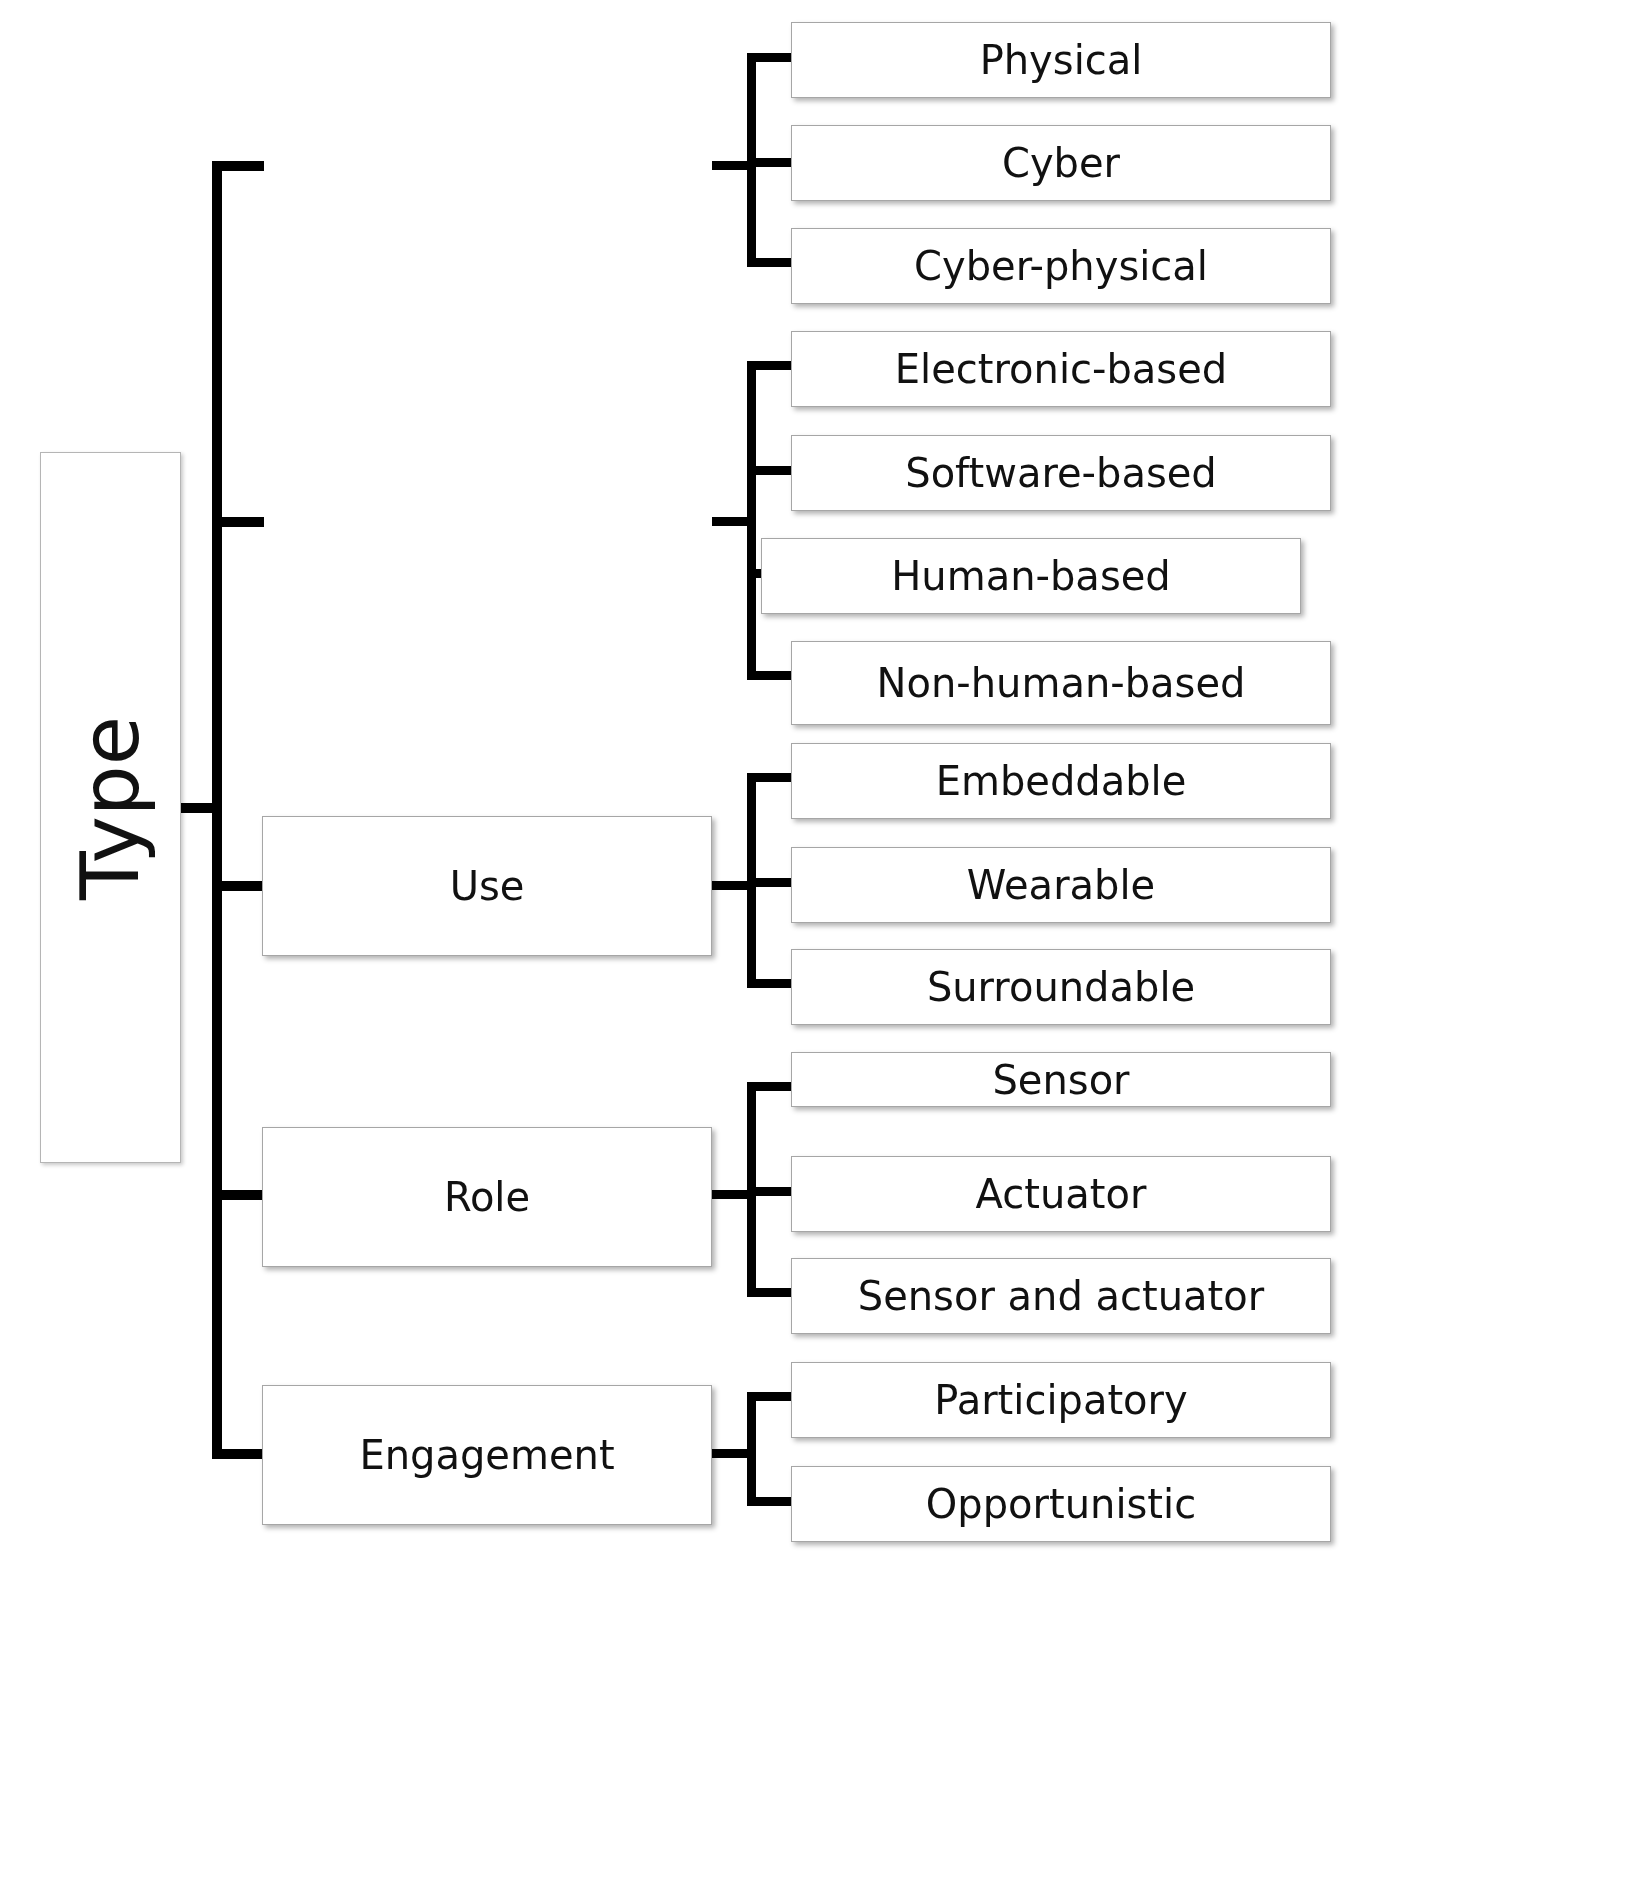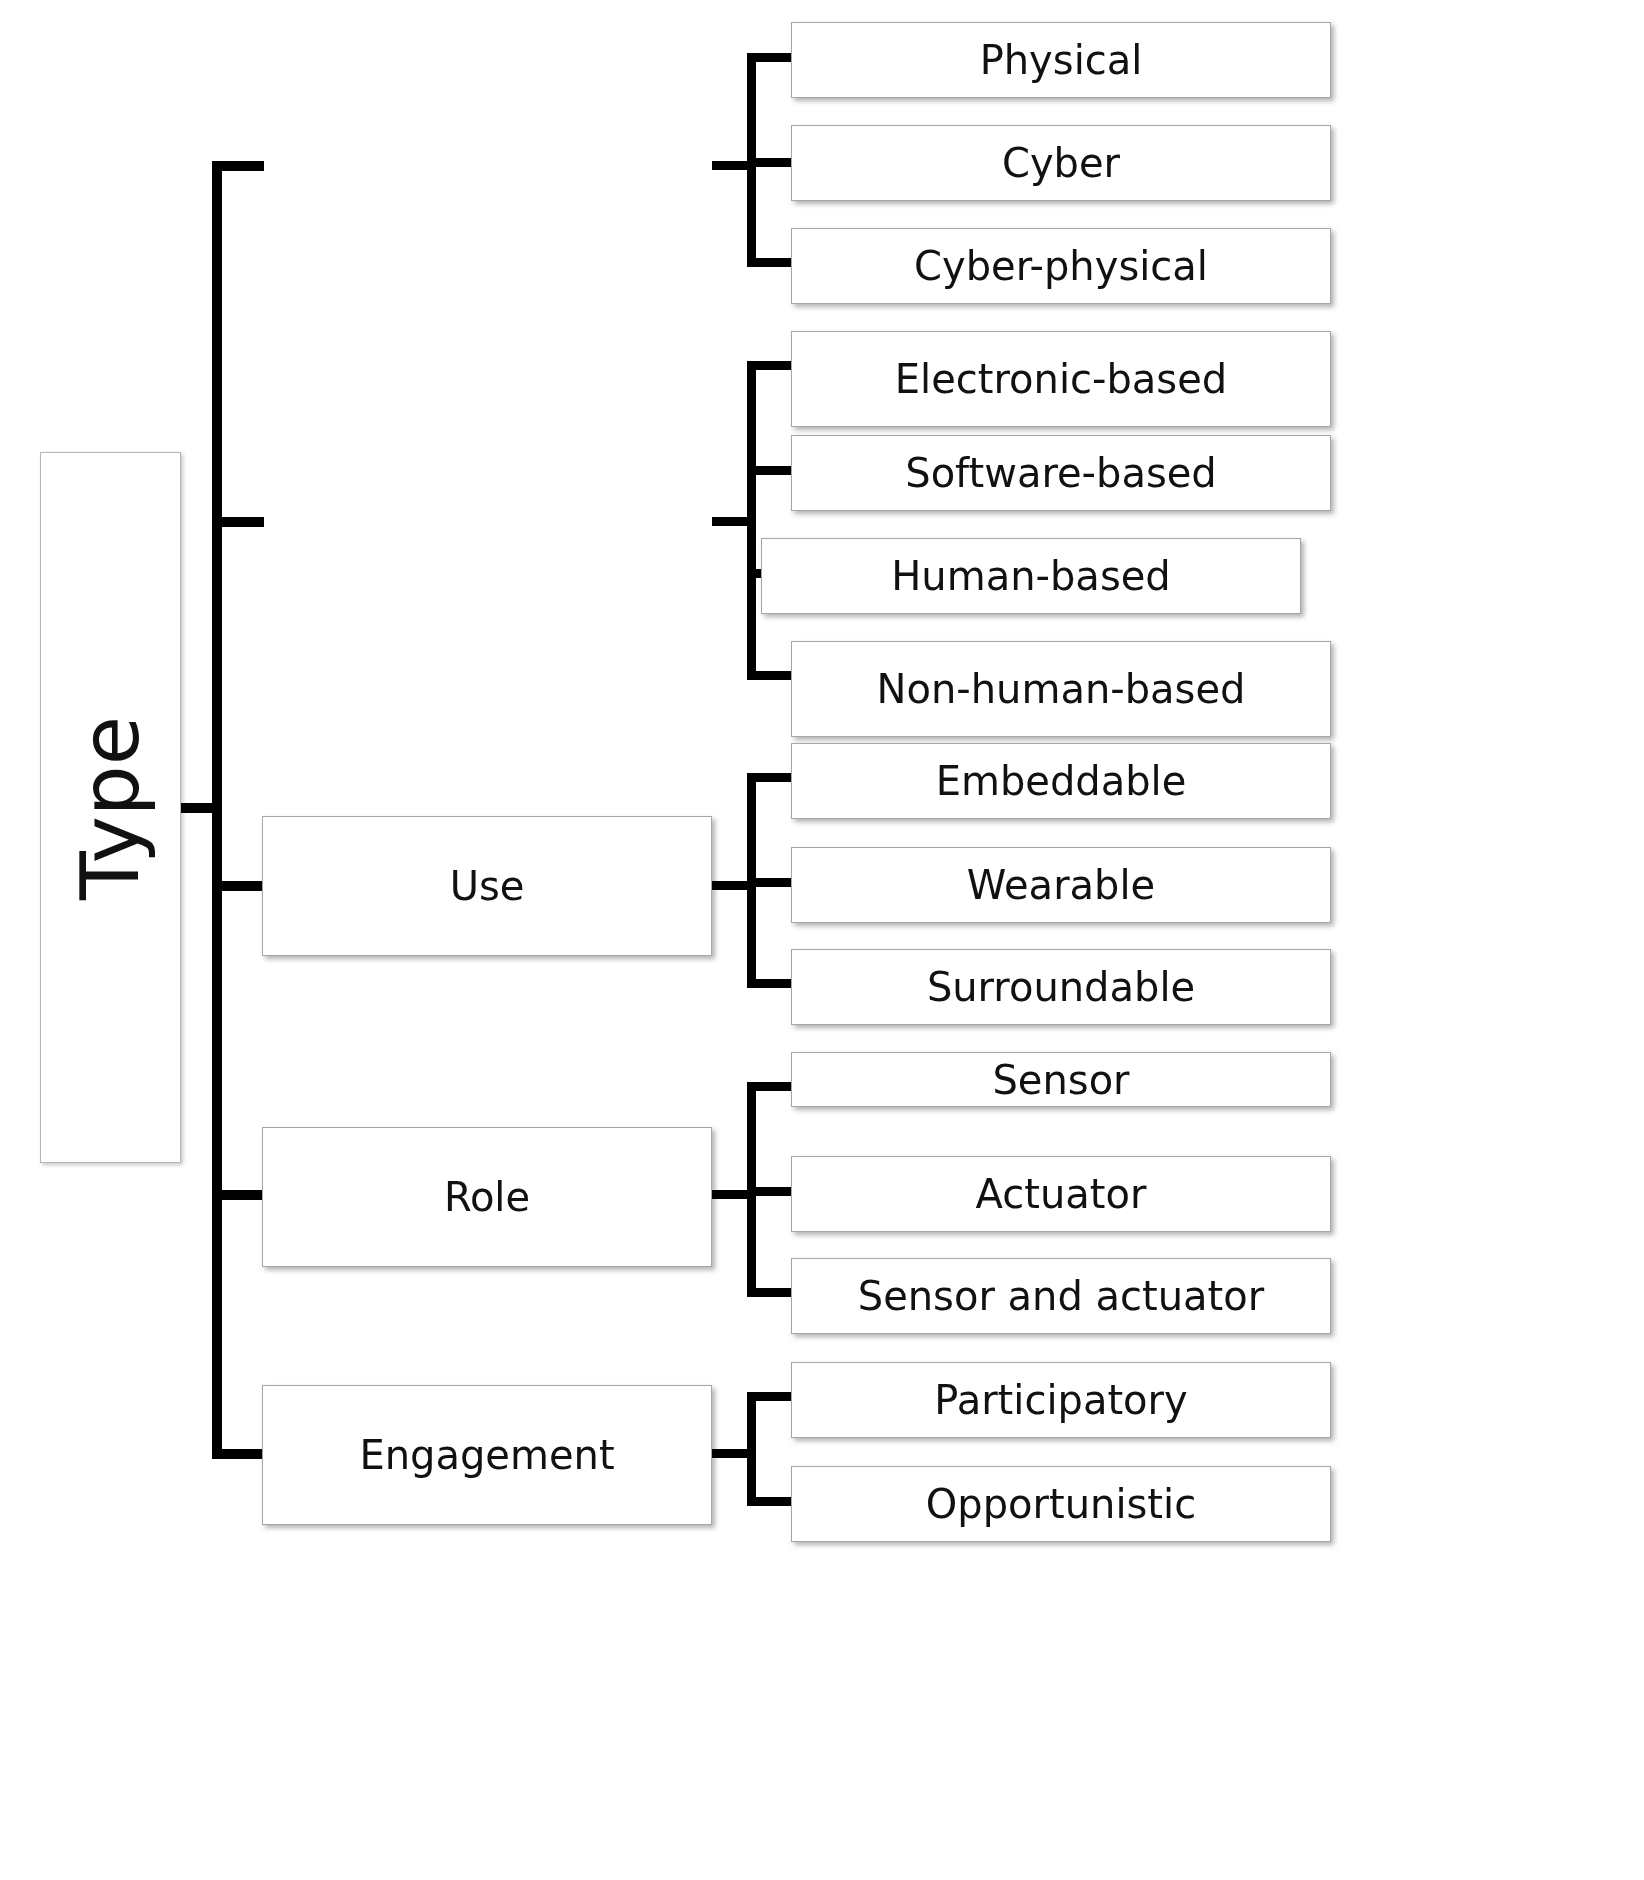--- a/index.html
+++ b/index.html
@@ -84,36 +84,36 @@
   <div class="line hline-thin" style="left:747px; top:258px; width:46px; height:9px;"></div>
   <div class="box" style="left:791px; top:228px; width:540px; height:76px;">
     <span class="leaf-label">Cyber-physical</span>
   </div>
 
   <div class="line hline" style="left:222px; top:517px; width:42px; height:10px;"></div>
   <div class="line hline-thin" style="left:712px; top:517px; width:44px; height:9px;"></div>
   <div class="line vline-thin" style="left:747px; top:365px; width:9px; height:315px;"></div>
 
   <div class="line hline-thin" style="left:747px; top:361px; width:46px; height:9px;"></div>
-  <div class="box" style="left:791px; top:331px; width:540px; height:96px;">
+  <div class="box" style="left:791px; top:331px; width:540px; height:76px;">
     <span class="leaf-label">Electronic-based</span>
   </div>
 
   <div class="line hline-thin" style="left:747px; top:466px; width:46px; height:9px;"></div>
   <div class="box" style="left:791px; top:435px; width:540px; height:76px;">
     <span class="leaf-label">Software-based</span>
   </div>
 
   <div class="line hline-thin" style="left:747px; top:569px; width:46px; height:9px;"></div>
   <div class="box" style="left:761px; top:538px; width:540px; height:76px;">
     <span class="leaf-label">Human-based</span>
   </div>
 
   <div class="line hline-thin" style="left:747px; top:671px; width:46px; height:9px;"></div>
-  <div class="box" style="left:791px; top:641px; width:540px; height:96px;">
+  <div class="box" style="left:791px; top:641px; width:540px; height:84px;">
     <span class="leaf-label">Non-human-based</span>
   </div>
 
   <div class="line hline" style="left:222px; top:881px; width:42px; height:10px;"></div>
   <div class="box" style="left:262px; top:816px; width:450px; height:140px;">
     <span class="mid-label">Use</span>
   </div>
   <div class="line hline-thin" style="left:712px; top:881px; width:44px; height:9px;"></div>
   <div class="line vline-thin" style="left:747px; top:777px; width:9px; height:211px;"></div>
 

